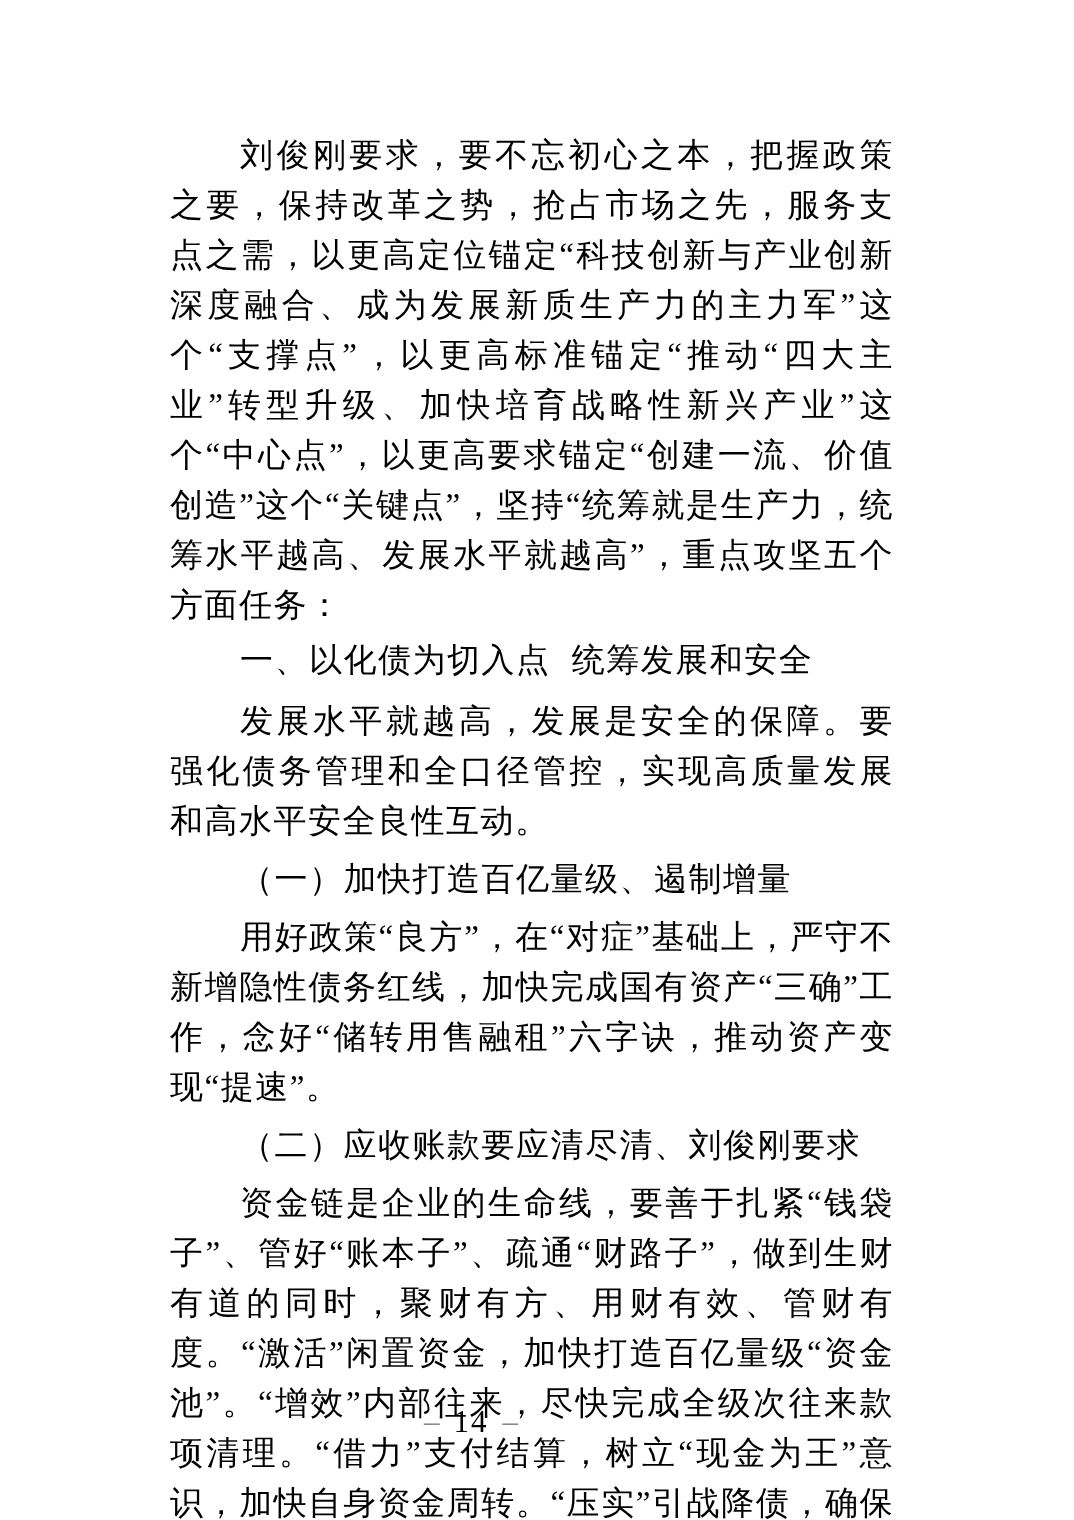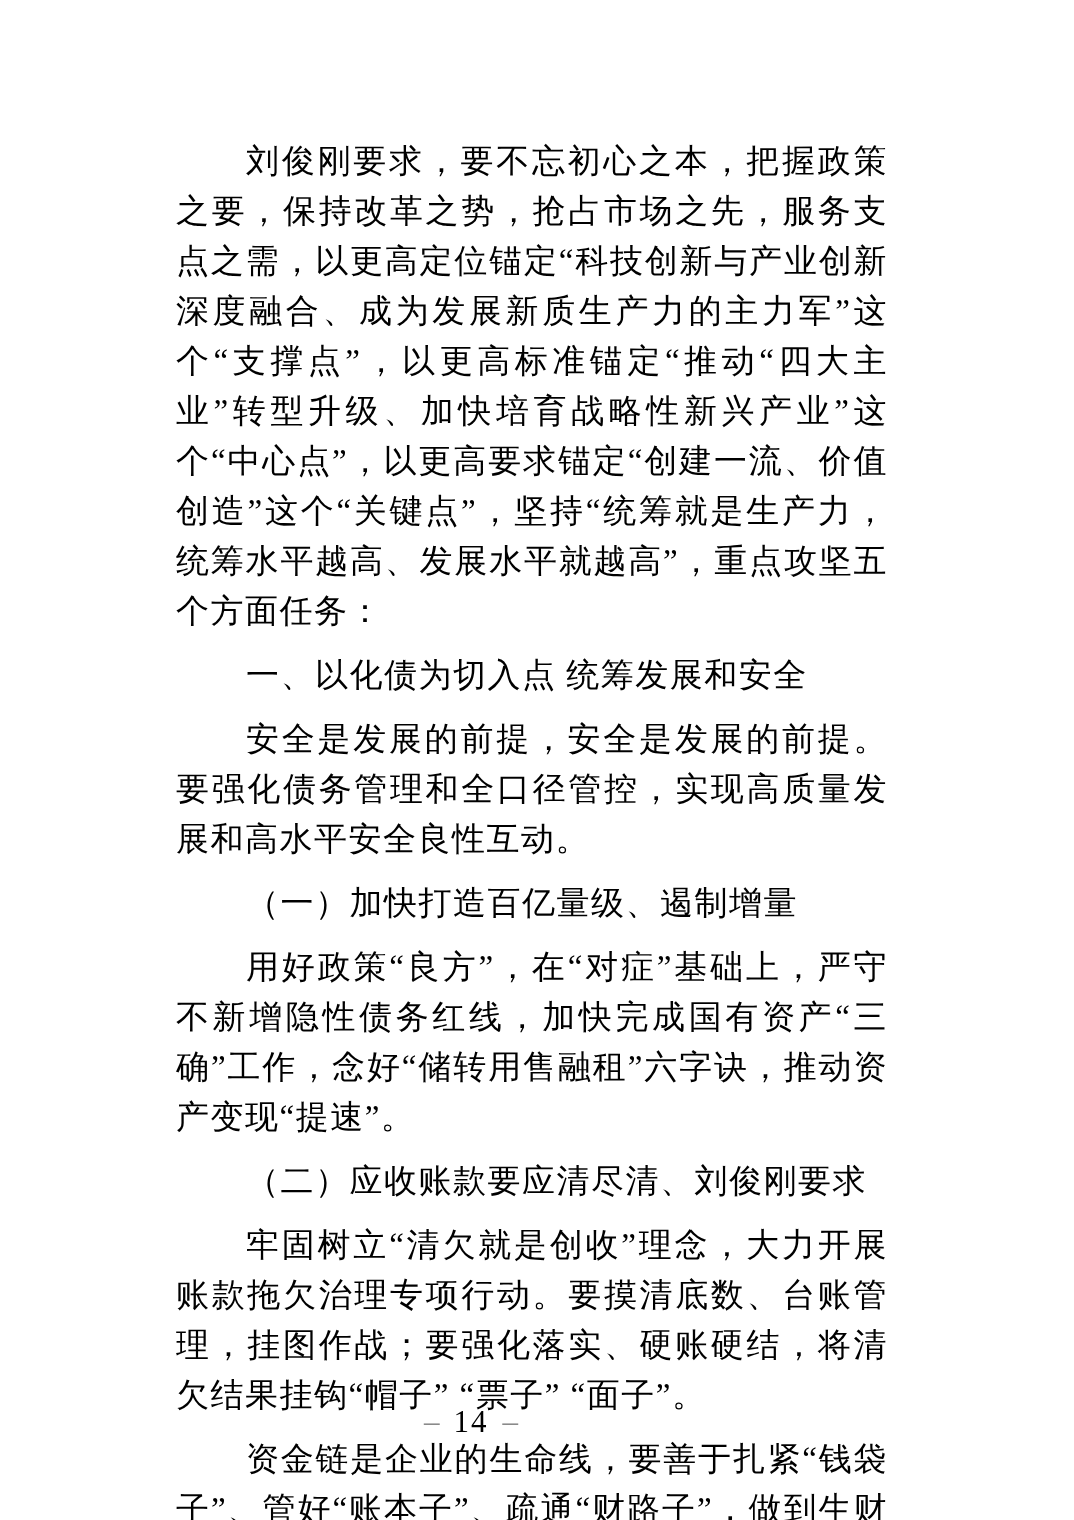--- a/index.html
+++ b/index.html
@@ -20,31 +20,31 @@
     inset: 0;
     background: #ffffff;
   }
   .content {
     position: absolute;
     left: 162px;
     top: 122px;
     width: 740px;
   }
   .content p, .content h2, .content h3 {
-    margin: 14px;
+    margin: 8px;
     font-size: 33px;
     line-height: 50px;
     font-weight: normal;
     letter-spacing: 1.5px;
     text-align: justify;
     text-justify: inter-character;
     text-indent: 70px;
   }
   .section-heading {
-    font-family: Liberation Serif, serif;
+    font-family: Liberation Mono, monospace;
     font-weight: 700;
     text-align: left;
     letter-spacing: 1px;
   }
   .sub-heading {
     text-align: left;
   }
   .page-number {
     position: absolute;
     left: 0;
@@ -63,24 +63,23 @@
     letter-spacing: 2px;
   }
 </style>
 </head>
 <body>
 
 <div class="page">
   <div class="content">
     <p>刘俊刚要求，要不忘初心之本，把握政策之要，保持改革之势，抢占市场之先，服务支点之需，以更高定位锚定“科技创新与产业创新深度融合、成为发展新质生产力的主力军”这个“支撑点”，以更高标准锚定“推动“四大主业”转型升级、加快培育战略性新兴产业”这个“中心点”，以更高要求锚定“创建一流、价值创造”这个“关键点”，坚持“统筹就是生产力，统筹水平越高、发展水平就越高”，重点攻坚五个方面任务：</p>
     <h2 class="section-heading">一、以化债为切入点 统筹发展和安全</h2>
-    <p>安全是发展的前提，安全是发展的前提。要强化债务管理和全口径管控，实现高质量发展和高水平安全良性互动。</p>
+    <p>发展水平就越高，发展是安全的保障。要强化债务管理和全口径管控，实现高质量发展和高水平安全良性互动。</p>
     <h3 class="sub-heading">（一）加快打造百亿量级、遏制增量</h3>
     <p>用好政策“良方”，在“对症”基础上，严守不新增隐性债务红线，加快完成国有资产“三确”工作，念好“储转用售融租”六字诀，推动资产变现“提速”。</p>
     <h3 class="sub-heading">（二）应收账款要应清尽清、刘俊刚要求</h3>
-    <p>牢固树立“清欠就是创收”理念，大力开展账款拖欠治理专项行动。要摸清底数、台账管理，挂图作战；要强化落实、硬账硬结，将清欠结果挂钩“帽子” “票子” “面子”。</p>
     <p>资金链是企业的生命线，要善于扎紧“钱袋子”、管好“账本子”、疏通“财路子”，做到生财有道的同时，聚财有方、用财有效、管财有度。“激活”闲置资金，加快打造百亿量级“资金池”。“增效”内部往来，尽快完成全级次往来款项清理。“借力”支付结算，树立“现金为王”意识，加快自身资金周转。“压实”引战降债，确保既“引资活血”，又“兴产强链”。</p>
   </div>
 
   <div class="page-number">
     <span class="dash">–</span><span class="num">14</span><span class="dash">–</span>
   </div>
 </div>
 
 </body></html>

